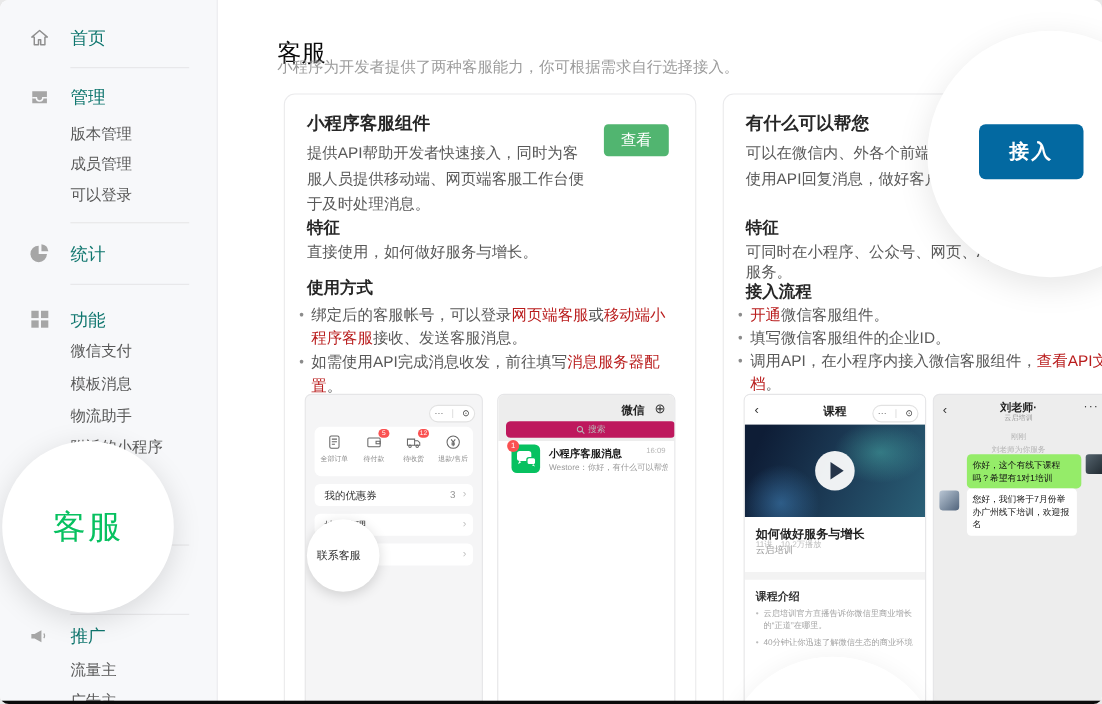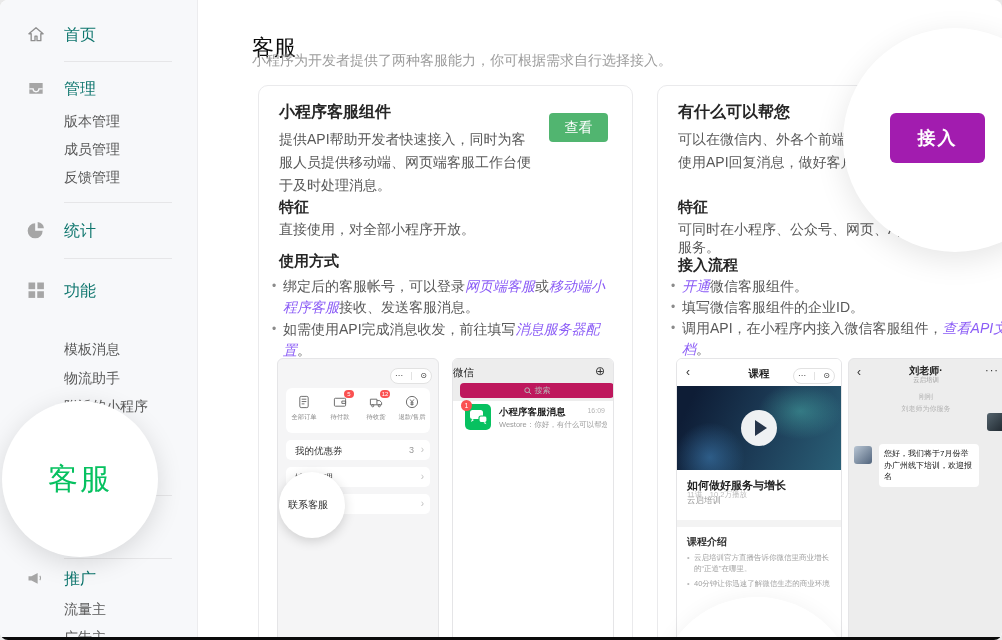--- a/index.html
+++ b/index.html
@@ -17,24 +17,24 @@
   .page-sub{position:absolute;left:252px;top:52px;font-size:14px;color:#9c9c9c;z-index:1;}
   
   .card{position:absolute;top:85px;width:373px;height:570px;background:#fff;border:1px solid #eaeaec;border-radius:10px;z-index:1;}
   .card-mp{left:258px;} .card-wx{left:657px;}
   .card .ctitle{position:absolute;left:20px;top:16px;font-size:16px;font-weight:700;color:#262626;}
   .card .cdesc{position:absolute;left:20px;top:42px;width:258px;font-size:14px;color:#595959;line-height:23px;}
   .sect{position:absolute;left:20px;font-size:15px;font-weight:700;color:#262626;}
   .stext{position:absolute;left:20px;font-size:14px;color:#595959;width:335px;}
   .bullet{position:absolute;left:13px;width:335px;font-size:14px;color:#595959;line-height:21px;padding-left:11px;}
   .bullet::before{content:"•";position:absolute;left:0;top:0;color:#8b8b8b;font-size:12px;}
-  .lnk{color:#8b5cf6;cursor:pointer;font-style:italic;}
+  .lnk{color:#b91c1c;cursor:pointer;}
   .btn-view{position:absolute;left:290px;top:27px;width:59px;height:29px;background:#51b570;color:#fff;border:none;
     border-radius:4px;font-size:14px;font-family:inherit;cursor:pointer;}
-  .btn-connect{position:absolute;left:890px;top:113px;width:95px;height:50px;background:#a21caf;color:#fff;border:none;
+  .btn-connect{position:absolute;left:890px;top:113px;width:95px;height:50px;background:#0369a1;color:#fff;border:none;
     border-radius:6px;font-size:18px;font-weight:700;letter-spacing:2px;font-family:inherit;cursor:pointer;z-index:7;}
   
   .circle{position:absolute;border-radius:50%;background:#fff;}
   .circle-nav{left:2px;top:401px;width:156px;height:156px;z-index:5;box-shadow:0 6px 26px rgba(0,0,0,0.13);
     display:flex;align-items:center;justify-content:center;cursor:pointer;}
   .circle-nav span{font-size:30px;color:#07c160;letter-spacing:2px;}
   .circle-cta{left:843px;top:28px;width:224px;height:224px;z-index:6;box-shadow:0 8px 30px rgba(0,0,0,0.10);}
   .circle-faint{left:657px;top:597px;width:200px;height:200px;z-index:4;background:rgba(255,255,255,0.8);box-shadow:0 0 20px rgba(0,0,0,0.05);}
   
   .phone{position:absolute;top:358px;height:281px;border:1px solid #e5e5e7;border-radius:6px 6px 0 0;overflow:hidden;z-index:2;}
@@ -54,21 +54,21 @@
     color:#fff;font-size:6px;line-height:8px;text-align:center;}
   .p1 .prow{position:absolute;left:8px;width:144px;height:20px;background:#fff;border-radius:5px;}
   .p1 .prow .rlabel{position:absolute;left:9px;top:5px;font-size:9.5px;color:#333;}
   .p1 .prow .rval{position:absolute;right:16px;top:5px;font-size:9px;color:#999;}
   .p1 .prow .rchev{position:absolute;right:6px;top:4px;font-size:10px;color:#c2c2c2;}
   .spot-row{position:absolute;left:1px;top:113px;width:66px;height:66px;border-radius:50%;background:#fff;
     box-shadow:0 3px 12px rgba(0,0,0,0.16);z-index:3;}
   .spot-row-label{position:absolute;left:10px;top:139px;font-size:10px;color:#2b2b2b;z-index:4;}
   
   .p2 .p2head{position:absolute;left:0;top:0;width:160px;height:42px;background:#ededed;}
-  .p2 .p2title{position:absolute;left:0;top:7px;width:133px;text-align:left;font-size:10.5px;font-weight:400;color:#222;}
+  .p2 .p2title{position:absolute;left:0;top:7px;width:133px;text-align:right;font-size:10.5px;font-weight:700;color:#222;}
   .p2 .p2plus{position:absolute;right:8px;top:5px;font-size:12px;color:#333;}
   .p2 .searchbar{position:absolute;left:7px;top:24px;width:154px;height:15px;background:#be185d;border-radius:4px;
     display:flex;align-items:center;justify-content:center;font-size:8px;color:#b8b8b8;}
   .p2 .searchbar svg{margin-right:3px;}
   .p2 .chatitem{position:absolute;left:0;top:42px;width:160px;height:36px;background:#fff;}
   .p2 .cicon{position:absolute;left:12px;top:3px;width:26px;height:26px;border-radius:5px;background:#07c160;}
   .p2 .cbadge{position:absolute;left:8px;top:-1px;min-width:11px;height:11px;border-radius:6px;background:#fa5151;color:#fff;
     font-size:7px;line-height:11px;text-align:center;z-index:2;}
   .p2 .ctitle2{position:absolute;left:46px;top:5px;font-size:9.5px;font-weight:700;color:#1a1a1a;}
   .p2 .ctime{position:absolute;right:8px;top:6px;font-size:7px;color:#b5b5b5;}
@@ -127,21 +127,21 @@
       <span class="nicon">
         <svg width="20" height="20" viewBox="0 0 24 24">
             <path d="M4 6h16v13H4z" fill="#a6a6a6"></path>
             <path d="M4 13h4.5a3.5 3.5 0 0 0 7 0H20" fill="none" stroke="#f7f8fa" stroke-width="1.6"></path>
           </svg>
       </span>
       <span class="nlabel">管理</span>
     </div>
     <div class="nav-item nav-sub" style="top:113px">版本管理</div>
     <div class="nav-item nav-sub" style="top:141px">成员管理</div>
-    <div class="nav-item nav-sub" style="top:169px">反馈管理</div>
+    <div class="nav-item nav-sub" style="top:169px">可以登录</div>
     <div class="sdiv" style="top:202px"></div>
 
     <div class="nav-item nav-sec" style="top:221px">
       <span class="nicon">
         <svg width="20" height="20" viewBox="0 0 24 24">
             <path d="M11 4a9 9 0 1 0 9 9h-9z" fill="#a6a6a6"></path>
             <path d="M14 2.5a8.5 8.5 0 0 1 7.5 7.5H14z" fill="#a6a6a6"></path>
           </svg>
       </span>
       <span class="nlabel">统计</span>
@@ -152,20 +152,21 @@
       <span class="nicon">
         <svg width="20" height="20" viewBox="0 0 24 24">
             <rect x="3" y="3" width="8" height="8" fill="#a6a6a6"></rect>
             <rect x="13.5" y="3" width="8" height="8" fill="#a6a6a6"></rect>
             <rect x="3" y="13.5" width="8" height="8" fill="#a6a6a6"></rect>
             <rect x="13.5" y="13.5" width="8" height="8" fill="#a6a6a6"></rect>
           </svg>
       </span>
       <span class="nlabel">功能</span>
     </div>
+    <div class="nav-item nav-sub" style="top:311px">微信支付</div>
     <div class="nav-item nav-sub" style="top:370px">物流助手</div>
     <div class="nav-item nav-sub" style="top:341px">模板消息</div>
     <div class="nav-item nav-sub" style="top:398px">附近的小程序</div>
     <div class="sdiv" style="top:495px"></div>
     <div class="sdiv" style="top:558px"></div>
 
     <div class="nav-item nav-sec" style="top:569px">
       <span class="nicon">
         <svg width="20" height="20" viewBox="0 0 24 24">
             <path d="M3 10v5h3.5L14 19V6l-7.5 4z" fill="#a6a6a6"></path>
@@ -184,21 +185,21 @@
 
   <h1 class="page-title">客服</h1>
   <div class="page-sub">小程序为开发者提供了两种客服能力，你可根据需求自行选择接入。</div>
 
   <section class="card card-mp">
     <div class="ctitle">小程序客服组件</div>
     <div class="cdesc">提供API帮助开发者快速接入，同时为客服人员提供移动端、网页端客服工作台便于及时处理消息。</div>
     <button class="btn-view">查看</button>
 
     <div class="sect" style="top:112px">特征</div>
-    <div class="stext" style="top:135px">直接使用，对全部小程序开放。</div>
+    <div class="stext" style="top:135px">直接使用，如何做好服务与增长。</div>
 
     <div class="sect" style="top:166px">使用方式</div>
     <div class="bullet" style="top:190px"><span>绑定后的客服帐号，可以登录</span><span class="lnk">网页端客服</span><span>或</span><span class="lnk">移动端小程序客服</span><span>接收、发送客服消息。</span></div>
     <div class="bullet" style="top:233px"><span>如需使用API完成消息收发，前往填写</span><span class="lnk">消息服务器配置</span><span>。</span></div>
   </section>
 
   <section class="card card-wx">
     <div class="ctitle">有什么可以帮您</div>
     <div class="cdesc" style="width:300px"><span>可以在微信内、外各个前端入口接入微信客服，使用API回复消息，做好客户服务，</span><span class="lnk">了解更多</span><span>。</span></div>
 
@@ -317,20 +318,21 @@
     <div class="vb" style="top:219px">40分钟让你迅速了解微信生态的商业环境</div>
   </div>
 
   <div class="phone p4">
     <span class="back">‹</span>
     <span class="p4menu">···</span>
     <div class="p4title">刘老师·</div>
     <div class="p4sub">云启培训</div>
     <div class="sysline" style="top:33px">刚刚</div>
     <div class="sysline" style="top:45px">刘老师为你服务</div>
+    <div class="bubble out">你好，这个有线下课程吗？希望有1对1培训</div>
     <div class="avatar av-right"></div>
     <div class="avatar av-left"></div>
     <div class="bubble in">您好，我们将于7月份举办广州线下培训，欢迎报名</div>
   </div>
 
   <div class="circle circle-faint"></div>
 
   <div class="circle circle-cta"></div>
   <button class="btn-connect">接入</button>
 

